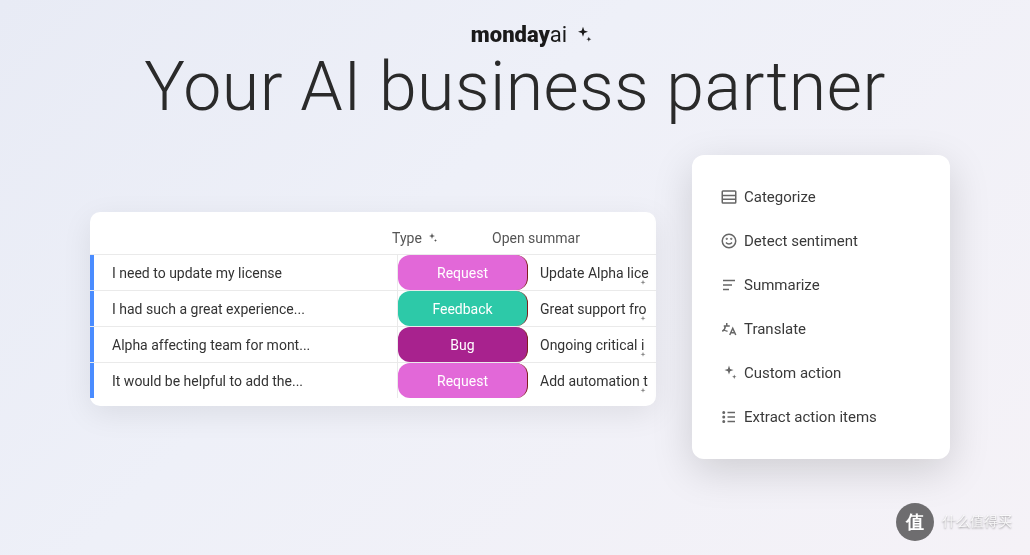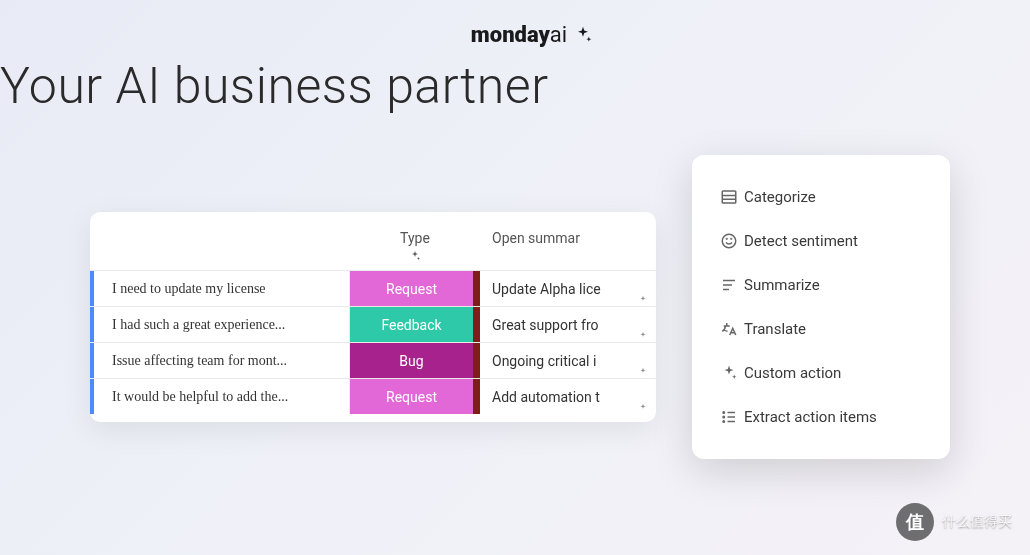--- a/index.html
+++ b/index.html
@@ -19,25 +19,24 @@
     .brand {
       display: inline-flex;
       align-items: center;
       gap: 6px;
       font-size: 22px;
       font-weight: 700;
       color: #1a1a1a;
     }
     .brand-sparkle svg { display: block; }
     .hero-title {
-      text-align: left;
-      font-size: 50px;
+      text-align: center;
+      font-size: 68px;
       font-weight: 300;
       color: #2a2a2a;
-      margin-top: 10px;
       letter-spacing: 0.5px;
     }
     .tickets-card {
       position: absolute;
       left: 90px;
       top: 212px;
       width: 566px;
       background: #fff;
       border-radius: 10px;
       box-shadow: 0 8px 30px rgba(0,0,0,0.08);
@@ -49,60 +48,60 @@
       font-weight: 400;
       padding: 0 22px 12px 22px;
     }
     .tickets-headers {
       display: flex;
       padding: 0 0 8px 0;
       font-size: 14px;
       color: #555;
     }
     .col-subject { width: 260px; padding-left: 22px; }
-    .col-type { width: 130px; text-align: center; display: flex; justify-content: center; align-items: center; gap: 4px; flex-direction: column; }
+    .col-type { width: 130px; text-align: center; display: flex; justify-content: center; align-items: center; gap: 4px; }
     .col-summary { flex: 1; padding-left: 12px; }
     .sparkle-sm { display: inline-flex; }
     .ticket-row {
       display: flex;
       align-items: stretch;
       border-top: 1px solid #eaeaea;
       height: 36px;
       position: relative;
     }
     .ticket-row::before {
       content: "";
       position: absolute;
       left: 0;
       top: 0;
       bottom: 0;
       width: 4px;
       background: #4a8cff;
     }
     .cell-subject {
-      width: 260px;
+      width: 308px;
       padding-left: 22px;
       display: flex;
       align-items: center;
       font-size: 14px;
       color: #333;
       white-space: nowrap;
       overflow: hidden;
       text-overflow: ellipsis;
       border-right: 1px solid #eaeaea;
-      font-family: Liberation Serif, serif;
     }
     .cell-type {
       width: 130px;
       display: flex;
       align-items: center;
       justify-content: center;
       color: #fff;
       font-size: 14px;
-      border-right: 7px solid #7f1d1d;
+      border-right: 1px solid #7f1d1d;
+      border-radius: 12px;
     }
     .cell-summary {
       flex: 1;
       padding-left: 12px;
       display: flex;
       align-items: center;
       font-size: 14px;
       color: #333;
       white-space: nowrap;
       overflow: hidden;
@@ -218,21 +217,21 @@
     <div class="cell-type type-feedback">Feedback</div>
     <div class="cell-summary">Great support fro
       <span class="summary-sparkle">
         <svg width="10" height="10" viewBox="0 0 24 24" fill="#888">
               <path d="M12 2l1.5 4.5L18 8l-4.5 1.5L12 14l-1.5-4.5L6 8l4.5-1.5z"></path>
             </svg>
       </span>
     </div>
       </div>
       <div class="ticket-row">
-    <div class="cell-subject">Issue affecting team for mont...</div>
+    <div class="cell-subject">Alpha affecting team for mont...</div>
     <div class="cell-type type-bug">Bug</div>
     <div class="cell-summary">Ongoing critical i
       <span class="summary-sparkle">
         <svg width="10" height="10" viewBox="0 0 24 24" fill="#888">
               <path d="M12 2l1.5 4.5L18 8l-4.5 1.5L12 14l-1.5-4.5L6 8l4.5-1.5z"></path>
             </svg>
       </span>
     </div>
       </div>
       <div class="ticket-row">

